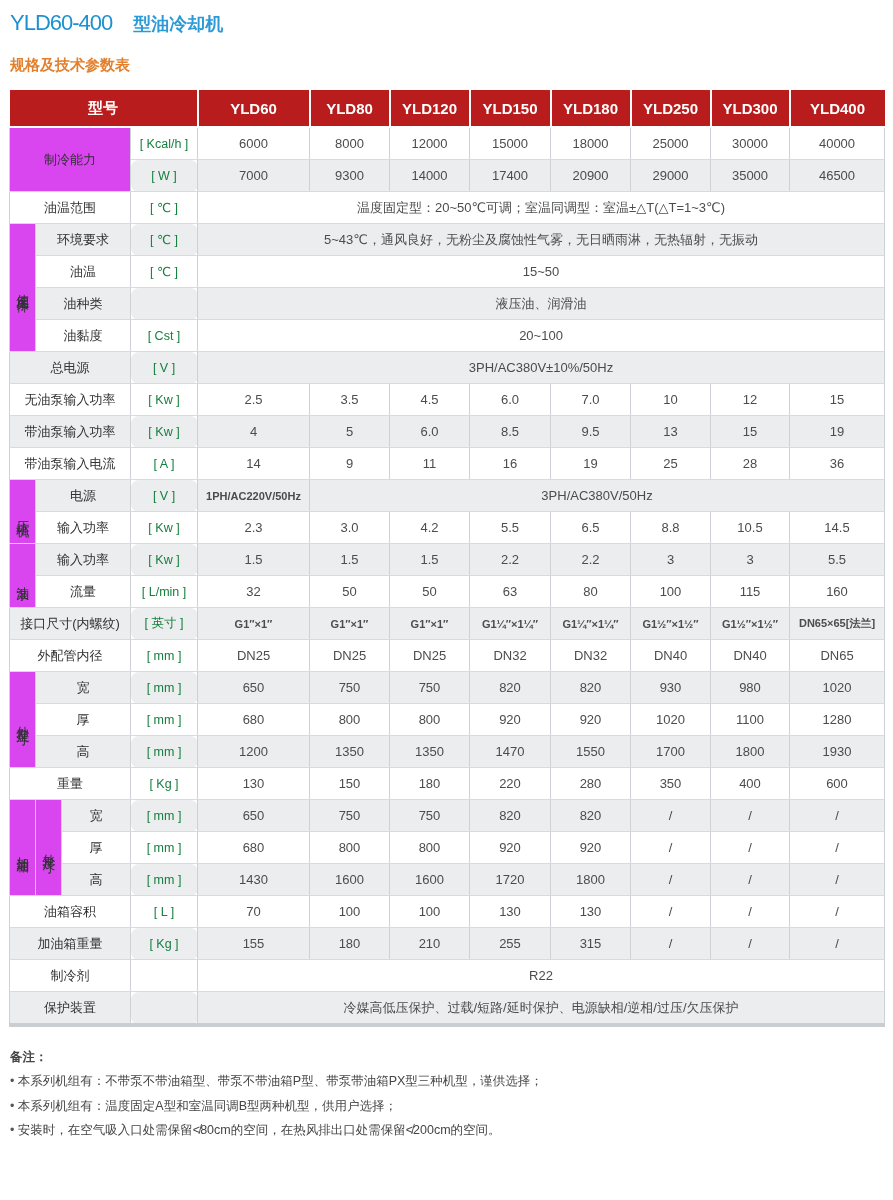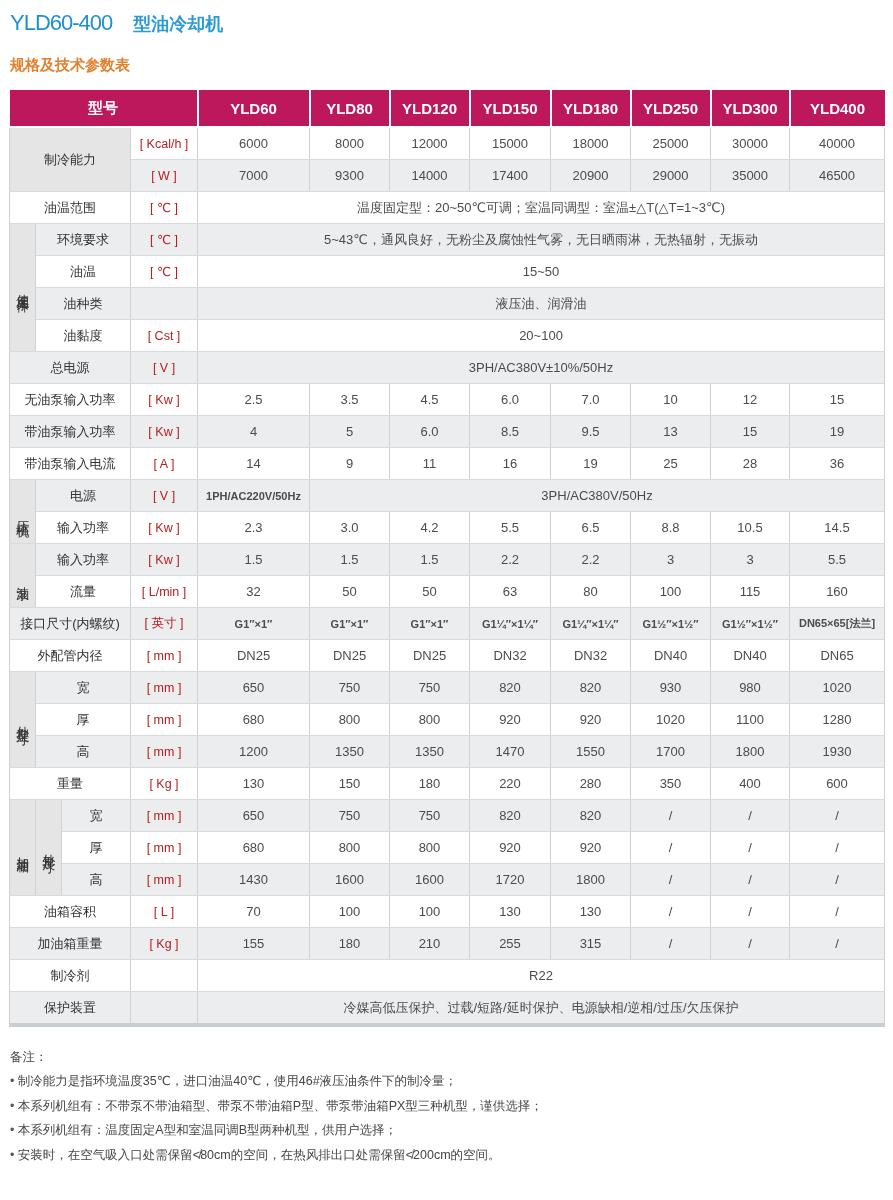--- a/index.html
+++ b/index.html
@@ -3,36 +3,36 @@
 <meta charset="utf-8">
 <style>
   html,body{margin:0;padding:0;background:#fff;width:893px;height:1200px;overflow:hidden;
     font-family:"Liberation Sans","DejaVu Sans",sans-serif;}
   .page-header{padding:10px 0 0 10px;}
   .model-title{font-size:22px;font-weight:normal;color:#1e90d0;letter-spacing:-1px;}
   .model-suffix{font-size:18px;font-weight:bold;color:#2b9ad6;margin-left:21px;}
   .section-title{margin:20px 0 0 10px;font-size:15px;font-weight:bold;color:#e2802e;font-family:Liberation Mono, monospace;}
   table{border-collapse:collapse;table-layout:fixed;width:875px;margin:15px 0 0 9px;
     border-bottom:4px solid #c9ced2;}
-  th{background:#be185d;color:#fff;font-size:15px;font-weight:bold;height:36px;
+  th{background:#b91c1c;color:#fff;font-size:15px;font-weight:bold;height:36px;
     border-right:2px solid #fff;border-bottom:2px solid #fff;padding:0;}
   th.last{border-right:none;}
   td{height:31px;text-align:center;vertical-align:middle;font-size:13px;color:#4a4c4e;
     border:1px solid #d8dbde;border-left-color:#ced2d6;border-right-color:#ced2d6;
     padding:0 2px;overflow:hidden;white-space:nowrap;}
   tr.w td{background:#ffffff;}
   tr.g td{background:#ebedef;}
-  tr.w td.grp,tr.g td.grp{background:#e5e5e5;}
+  tr.w td.grp,tr.g td.grp{background:#d946ef;}
   td.label{color:#2f3133;}
-  td.unit{color:#b91c1c;font-size:12.5px;}
+  td.unit{color:#15803d;font-size:12.5px;border-radius:8px;}
   td.sm{font-size:11px;font-weight:bold;}
   .vt{writing-mode:vertical-rl;text-orientation:upright;letter-spacing:2px;
     font-size:13px;color:#2f3133;line-height:1.05;}
   .notes{margin:18px 0 0 10px;font-size:12.5px;color:#454545;}
-  .notes-title{line-height:24px;}
+  .notes-title{line-height:24px;font-weight:bold;}
   .note-line{line-height:24.5px;}
   .note-line::before{content:"•  ";color:#555;}
 </style>
 </head>
 <body>
 
 <div class="page-header">
   <span class="model-title">YLD60-400</span><span class="model-suffix">型油冷却机</span>
 </div>
 <div class="section-title">规格及技术参数表</div>
@@ -343,17 +343,16 @@
     <tr class="g">
       <td class="label" colspan="3">保护装置</td>
       <td class="unit"></td>
       <td colspan="8">冷媒高低压保护、过载/短路/延时保护、电源缺相/逆相/过压/欠压保护</td>
     </tr>
   </tbody>
 </table>
 
 <div class="notes">
   <div class="notes-title">备注：</div>
-  <div class="note-line">制冷能力是指环境温度35℃，进口油温40℃，使用46#液压油条件下的制冷量；</div>
   <div class="note-line">本系列机组有：不带泵不带油箱型、带泵不带油箱P型、带泵带油箱PX型三种机型，谨供选择；</div>
   <div class="note-line">本系列机组有：温度固定A型和室温同调B型两种机型，供用户选择；</div>
   <div class="note-line">安装时，在空气吸入口处需保留≮80cm的空间，在热风排出口处需保留≮200cm的空间。</div>
 </div>
 
 </body></html>

